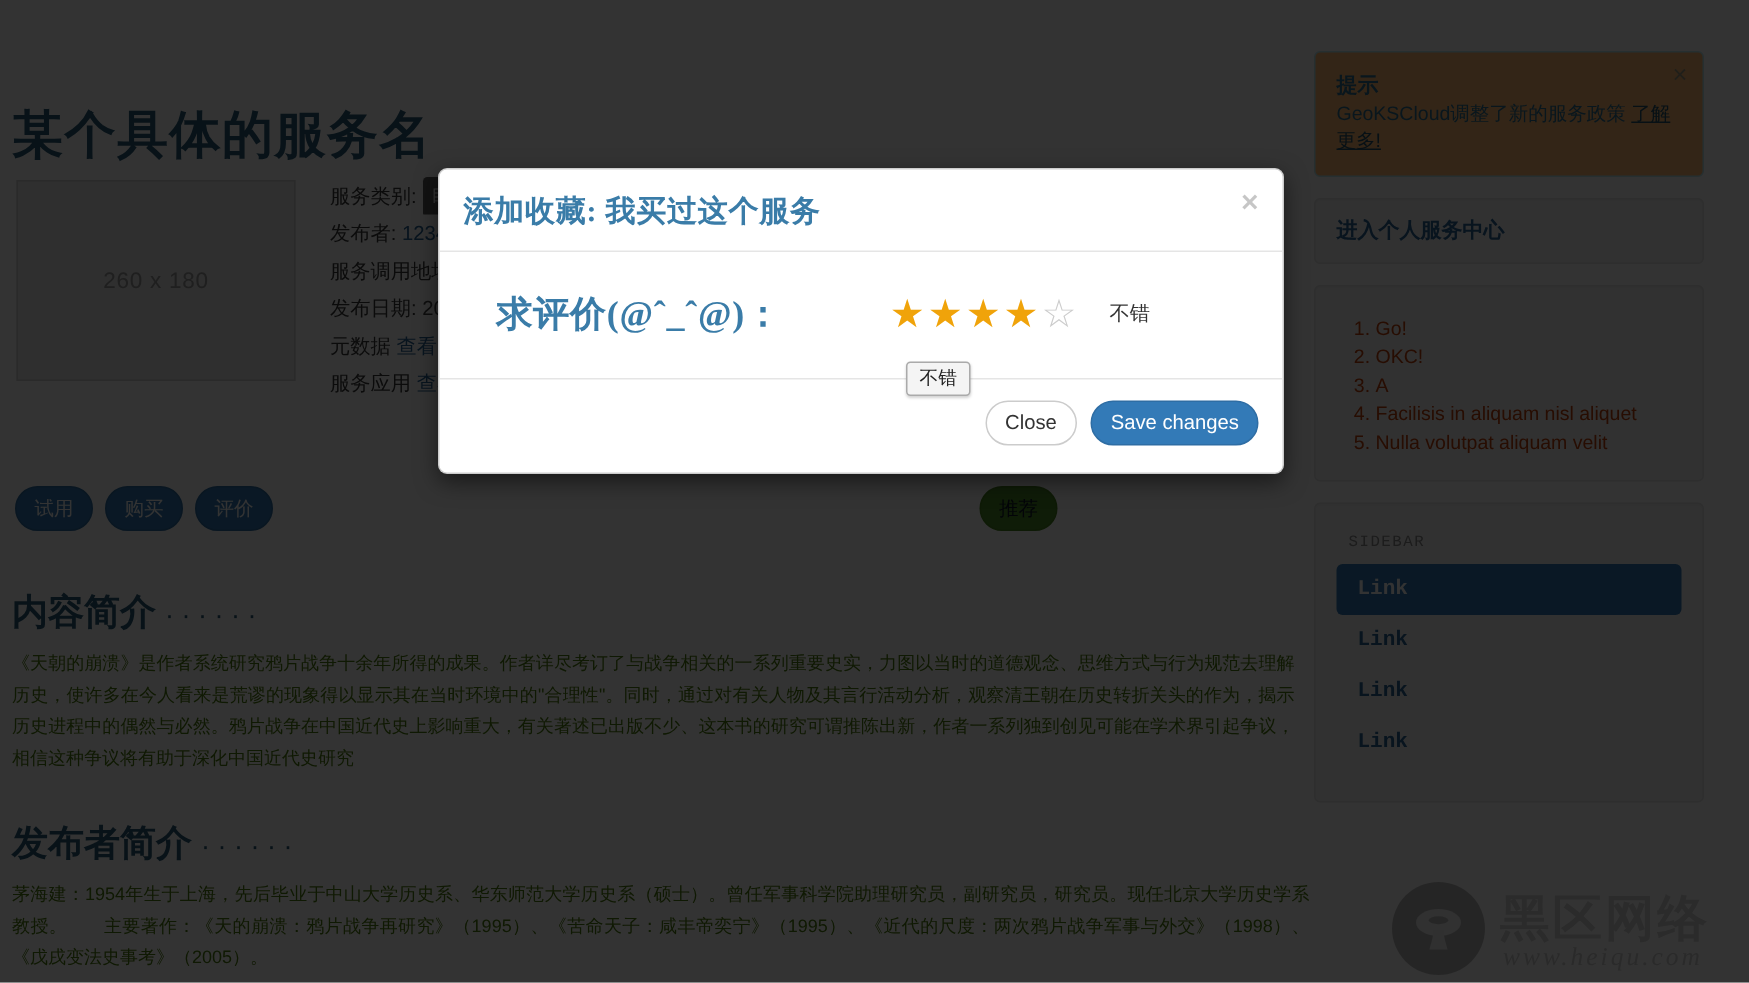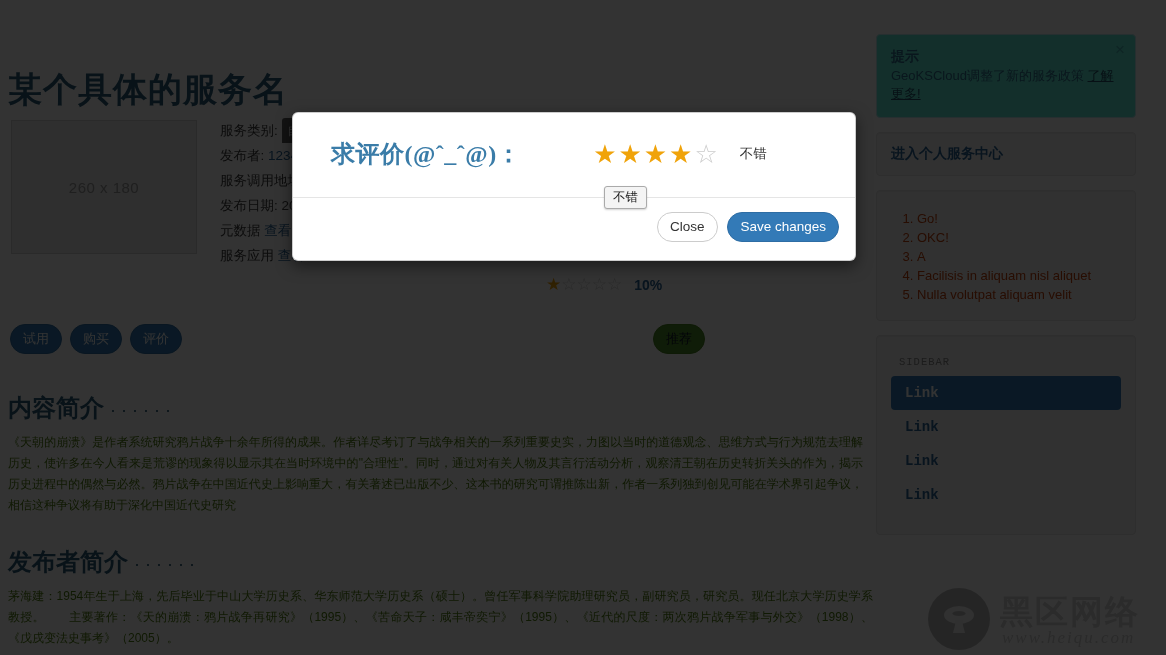--- a/index.html
+++ b/index.html
@@ -156,21 +156,21 @@
     text-align: justify;
   }
   #intro-section { position: absolute; left: 8px; top: 392px; width: 855px; }
   #author-section { position: absolute; left: 8px; top: 546px; width: 865px; }
   .sect-body { margin-top: 8px; }
 
   
   .rail { position: absolute; left: 876px; top: 34px; width: 260px; }
 
   .alert-box {
-    background: #5eead4;
+    background: #fdba74;
     border: 1px solid #bce8f1;
     border-radius: 4px;
     color: #31708f;
     padding: 12px 14px 14px 14px;
     position: relative;
     font-size: 13px;
     line-height: 18px;
   }
   .alert-title { font-weight: bold; font-size: 14px; margin-bottom: 2px; }
   .alert-close {
@@ -451,20 +451,24 @@
       </div>
       <div class="wm-cn">黑区网络</div>
       <div class="wm-url">www.heiqu.com</div>
     </div>
 
   </div>
 
   <div id="backdrop"></div>
 
   <div id="modal">
+    <div class="modal-header">
+      <span class="modal-title">添加收藏: 我买过这个服务</span>
+      <span class="modal-x">×</span>
+    </div>
     <div class="modal-body">
       <span class="rate-label">求评价(@ˆ_ˆ@)：</span>
       <span class="rate-stars" id="modal-stars">
           <span class="star full big">★</span>
           <span class="star full big">★</span>
           <span class="star full big">★</span>
           <span class="star full big">★</span>
           <span class="star empty big">☆</span>
         </span>
       <span class="rate-word">不错</span>

